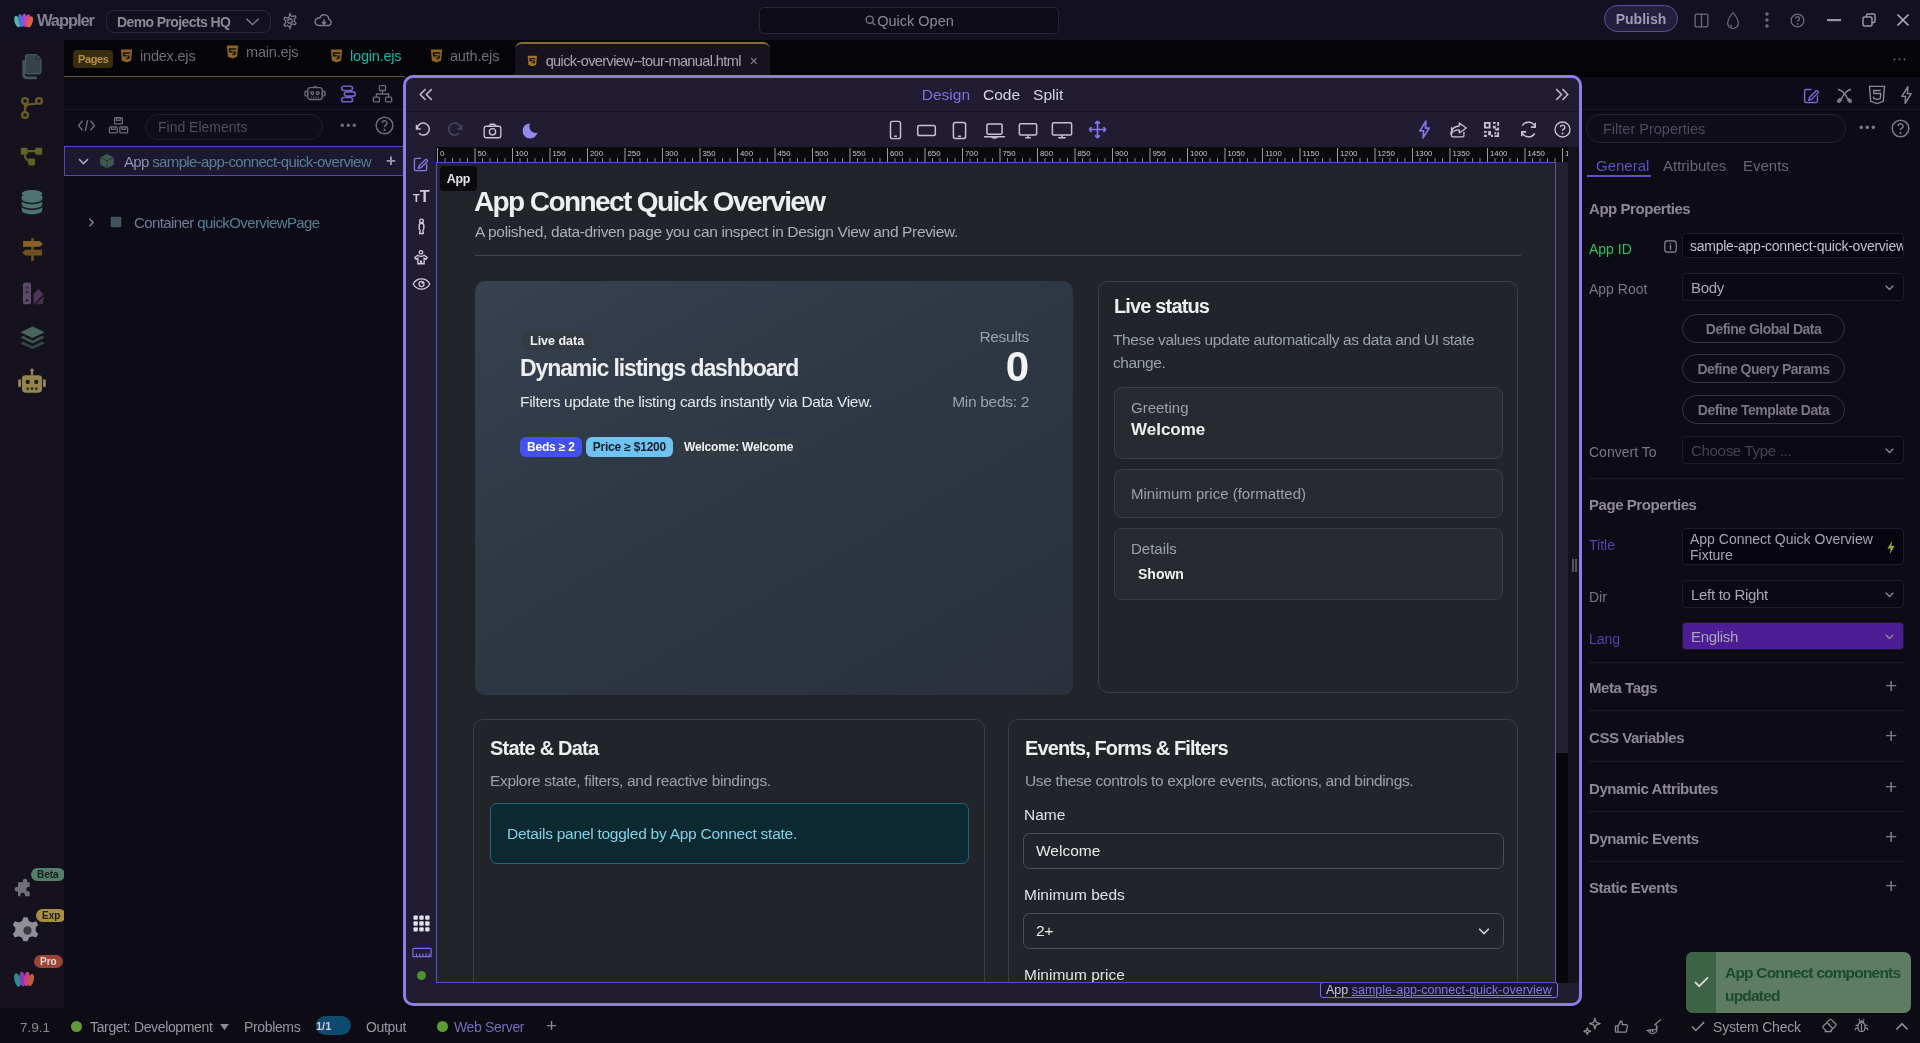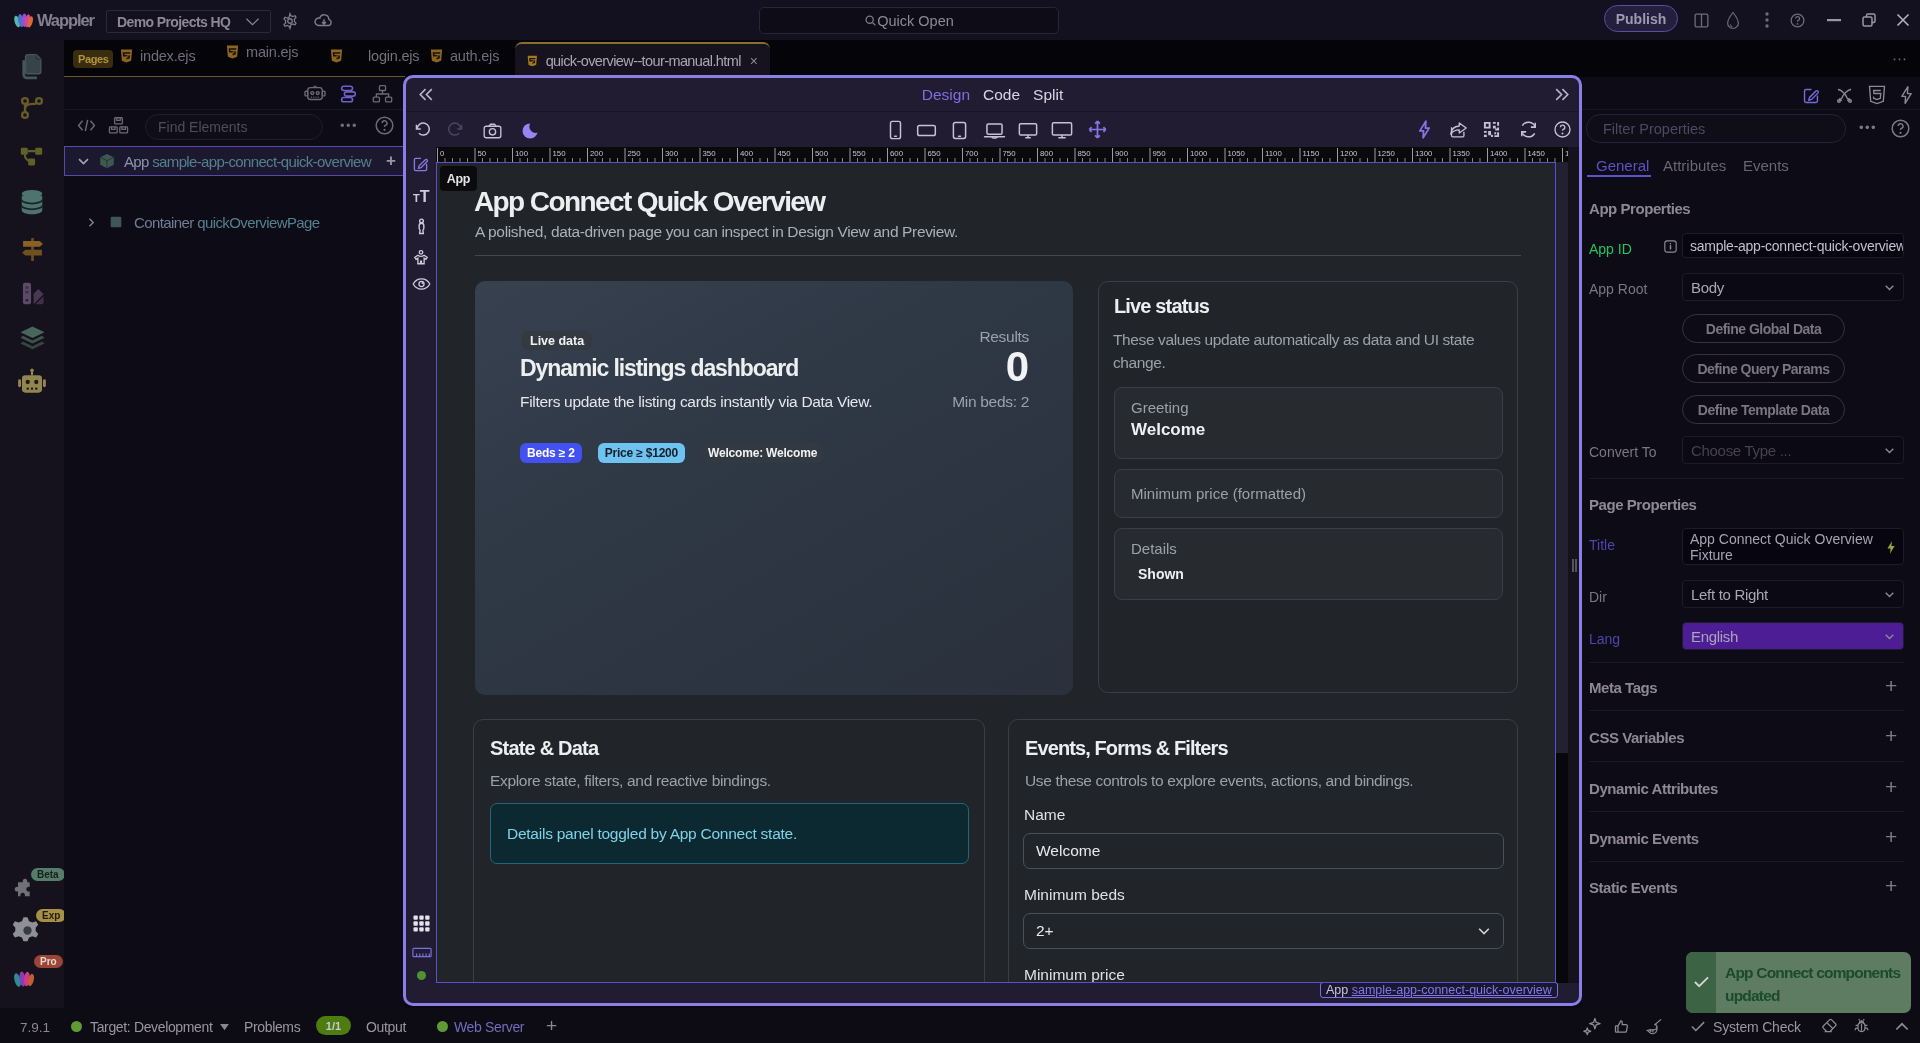--- a/index.html
+++ b/index.html
@@ -22,21 +22,21 @@
 <body>
 <div id="topbar">
   <svg class="abs" style="left:14px;top:12px" width="19" height="18" viewBox="0 0 19 18">
     <ellipse cx="3.2" cy="9.5" rx="2.6" ry="6" fill="#58b8a8" transform="rotate(-16 3.2 9.5)"></ellipse>
     <ellipse cx="6.8" cy="8.6" rx="2.6" ry="6.6" fill="#4a6fd4" transform="rotate(-9 6.8 8.6)"></ellipse>
     <ellipse cx="10.4" cy="8.3" rx="2.6" ry="6.8" fill="#9a4fd0" transform="rotate(0 10.4 8.3)"></ellipse>
     <ellipse cx="13.6" cy="8.8" rx="2.6" ry="6.6" fill="#d8478e" transform="rotate(9 13.6 8.8)"></ellipse>
     <ellipse cx="16.2" cy="9.8" rx="2.4" ry="5.8" fill="#d86838" transform="rotate(16 16.2 9.8)"></ellipse>
   </svg>
   <div class="abs" style="left:37px;top:11px;font-size:16.5px;font-weight:bold;color:#858090;letter-spacing:-1.1px">Wappler</div>
-  <div class="abs row" style="left:106px;top:10px;width:165px;height:23px;border:1px solid #2c2838;border-radius:2px;padding:0 10px;justify-content:space-between">
+  <div class="abs row" style="left:106px;top:10px;width:165px;height:23px;border:1px solid #2c2838;border-radius:8px;padding:0 10px;justify-content:space-between">
     <span style="font-size:14px;font-weight:bold;color:#8d8894;letter-spacing:-.6px">Demo Projects HQ</span>
     <svg width="15" height="13" viewBox="0 0 16 14" fill="none" stroke="#8a8692" stroke-width="1.3">
         <path d="M1.5 4 L8 10.5 L14.5 4"></path>
       </svg>
   </div>
   <svg class="abs" style="left:281px;top:12px" width="18" height="18" viewBox="0 0 24 24" fill="none" stroke="#807c8a" stroke-width="1.7">
     <circle cx="12" cy="12" r="3"></circle>
     <path d="M12 2.2 l1.3 2.9 a7.2 7.2 0 0 1 2.3 .95 l3.1-1.1 1.3 2.2 -2.2 2.4 a7.2 7.2 0 0 1 0 2.9 l2.2 2.4 -1.3 2.2 -3.1-1.1 a7.2 7.2 0 0 1 -2.3 .95 L12 21.8 l-1.3-2.9 a7.2 7.2 0 0 1 -2.3 -.95 l-3.1 1.1 -1.3-2.2 2.2-2.4 a7.2 7.2 0 0 1 0 -2.9 L4 9.15 l1.3-2.2 3.1 1.1 a7.2 7.2 0 0 1 2.3 -.95 Z"></path>
   </svg>
   <svg class="abs" style="left:314px;top:12px" width="20" height="17" viewBox="0 0 24 20" fill="none" stroke="#807c8a" stroke-width="1.7">
@@ -186,21 +186,21 @@
         <path d="M1.5 1 h21 L20.6 22 12 25 3.4 22 Z" fill="#8d6420"></path>
         <path d="M12 6 h7 l-.3 3 H12 v3 h6.4 l-.5 5.5 -5.9 1.8 v-3.2 l3-.9 .2-1.7 H12 z M5 6 h7 v3 H8 l.2 2 H12 v3 H5.6 Z" fill="#1a1208"></path>
       </svg>
     <span style="font-size:14.5px;color:#716c7a;margin-left:7px;letter-spacing:-.2px">main.ejs</span>
   </div>
   <div class="abs row" style="left:266px;top:8px">
     <svg width="13" height="14" viewBox="0 0 24 26">
         <path d="M1.5 1 h21 L20.6 22 12 25 3.4 22 Z" fill="#8d6420"></path>
         <path d="M12 6 h7 l-.3 3 H12 v3 h6.4 l-.5 5.5 -5.9 1.8 v-3.2 l3-.9 .2-1.7 H12 z M5 6 h7 v3 H8 l.2 2 H12 v3 H5.6 Z" fill="#1a1208"></path>
       </svg>
-    <span style="font-size:14.5px;color:#737373;margin-left:25px;letter-spacing:-.2px">login.ejs</span>
+    <span style="font-size:14.5px;color:#14b8a6;margin-left:7px;letter-spacing:-.2px">login.ejs</span>
   </div>
   <div class="abs row" style="left:366px;top:8px">
     <svg width="13" height="14" viewBox="0 0 24 26">
         <path d="M1.5 1 h21 L20.6 22 12 25 3.4 22 Z" fill="#8d6420"></path>
         <path d="M12 6 h7 l-.3 3 H12 v3 h6.4 l-.5 5.5 -5.9 1.8 v-3.2 l3-.9 .2-1.7 H12 z M5 6 h7 v3 H8 l.2 2 H12 v3 H5.6 Z" fill="#1a1208"></path>
       </svg>
     <span style="font-size:14.5px;color:#716c7a;margin-left:7px;letter-spacing:-.2px">auth.ejs</span>
   </div>
   <div class="abs row" style="left:451px;top:2px;width:255px;height:35px;background:#16121e;overflow:hidden;border-top:2px solid #8a6c30;border-radius:7px 7px 0 0;padding:0 12px">
     <svg width="13" height="14" viewBox="0 0 24 26">
@@ -604,21 +604,21 @@
   <div class="abs" style="left:37px;top:23px;font-size:28px;font-weight:bold;color:#eceef0;letter-spacing:-1.6px">App Connect Quick Overview</div>
   <div class="abs" style="left:38px;top:60px;font-size:15.5px;letter-spacing:-.35px;color:#a9b0b7">A polished, data-driven page you can inspect in Design View and Preview.</div>
   <div class="abs" style="left:38px;top:92px;width:1046px;height:1px;background:#43484d"></div>
 
   <div class="abs" style="left:38px;top:118px;width:598px;height:414px;border-radius:10px;background:linear-gradient(150deg,#37414f 0%,#2e3744 45%,#2a313d 100%)">
     <div class="abs row" style="left:47px;top:50px;height:19px;background:rgba(52,58,64,.85);border-radius:6px;padding:0 8px">
       <span style="font-size:12.5px;font-weight:bold;color:#f0f2f4">Live data</span>
     </div>
     <div class="abs" style="left:45px;top:74px;font-size:23px;font-weight:bold;letter-spacing:-1.1px;color:#edeff1">Dynamic listings dashboard</div>
     <div class="abs" style="left:45px;top:112px;font-size:15.5px;letter-spacing:-.3px;color:#e4e8eb">Filters update the listing cards instantly via Data View.</div>
-    <div class="abs row" style="left:45px;top:162px;height:20px;gap:16px">
+    <div class="abs row" style="left:45px;top:156px;height:20px;gap:4px">
       <span style="background:#4251ef;border-radius:6px;padding:3px 7px;font-size:12px;letter-spacing:-.2px;font-weight:bold;color:#fff">Beds ≥ 2</span>
       <span style="background:#6ec3f0;border-radius:6px;padding:3px 7px;font-size:12px;letter-spacing:-.2px;font-weight:bold;color:#141f2b">Price ≥ $1200</span>
       <span style="background:rgba(52,58,64,.85);border-radius:6px;padding:3px 7px;font-size:12px;letter-spacing:-.2px;font-weight:bold;color:#f0f2f4">Welcome: Welcome</span>
     </div>
     <div class="abs" style="right:44px;top:47px;font-size:15.5px;letter-spacing:-.3px;color:#9aa2ab">Results</div>
     <div class="abs" style="right:44px;top:62px;font-size:42px;font-weight:bold;color:#f1f3f5">0</div>
     <div class="abs" style="right:44px;top:112px;font-size:15.5px;letter-spacing:-.3px;color:#9aa2ab">Min beds: 2</div>
   </div>
 
   <div class="abs" style="left:661px;top:118px;width:420px;height:412px;border:1px solid #3a3f45;border-radius:10px">
@@ -771,21 +771,21 @@
   <div class="abs" style="left:303px;top:797px;font-size:21px;font-weight:300;color:#7e7988">+</div>
 </div>
 <div id="statusbar">
   <div class="abs" style="left:20px;top:12px;font-size:13.5px;color:#8a8692">7.9.1</div>
   <div class="abs" style="left:71px;top:13px;width:11px;height:11px;border-radius:50%;background:#5f9a35"></div>
   <div class="abs" style="left:90px;top:11px;font-size:14px;letter-spacing:-.35px;color:#9a95a2">Target: Development</div>
   <svg class="abs" style="left:220px;top:16px" width="9" height="7" viewBox="0 0 10 8">
       <path d="M0 0 h10 L5 7 Z" fill="#8a8692"></path>
     </svg>
   <div class="abs" style="left:244px;top:11px;font-size:14px;letter-spacing:-.35px;color:#9a95a2">Problems</div>
-  <div class="abs row" style="left:316px;top:8px;width:35px;height:19px;background:#4d7c0f;border-radius:10px;justify-content:center">
+  <div class="abs row" style="left:316px;top:8px;width:35px;height:19px;background:#0c4a6e;border-radius:10px;justify-content:flex-start">
     <span style="font-size:11px;font-weight:bold;color:#ccc8d8">1/1</span>
   </div>
   <div class="abs" style="left:366px;top:11px;font-size:14px;letter-spacing:-.35px;color:#9a95a2">Output</div>
   <div class="abs" style="left:437px;top:13px;width:11px;height:11px;border-radius:50%;background:#5f9a35"></div>
   <div class="abs" style="left:454px;top:11px;font-size:14px;letter-spacing:-.35px;color:#726cbc">Web Server</div>
   <div class="abs" style="left:546px;top:7px;font-size:19px;font-weight:300;color:#8a8692">+</div>
 
   <svg class="abs" style="left:1583px;top:9px" width="19" height="19" viewBox="0 0 20 20" fill="none" stroke="#8d8997" stroke-width="1.4" stroke-linejoin="round">
       <path d="M12.5 1.5 l1.3 4.2 4.2 1.3 -4.2 1.3 -1.3 4.2 -1.3 -4.2 -4.2 -1.3 4.2 -1.3 Z"></path>
       <path d="M4.5 11.5 l.9 2.6 2.6 .9 -2.6 .9 -.9 2.6 -.9 -2.6 -2.6 -.9 2.6 -.9 Z"></path>

